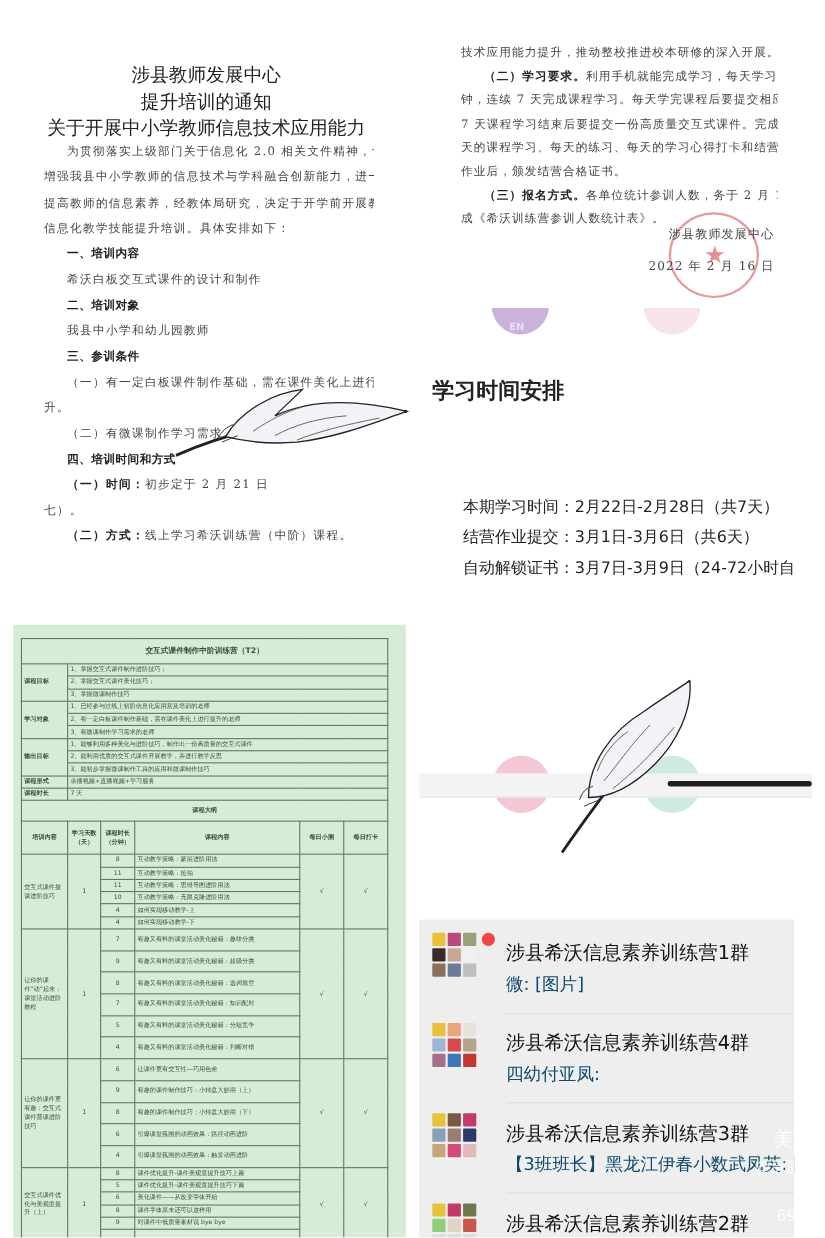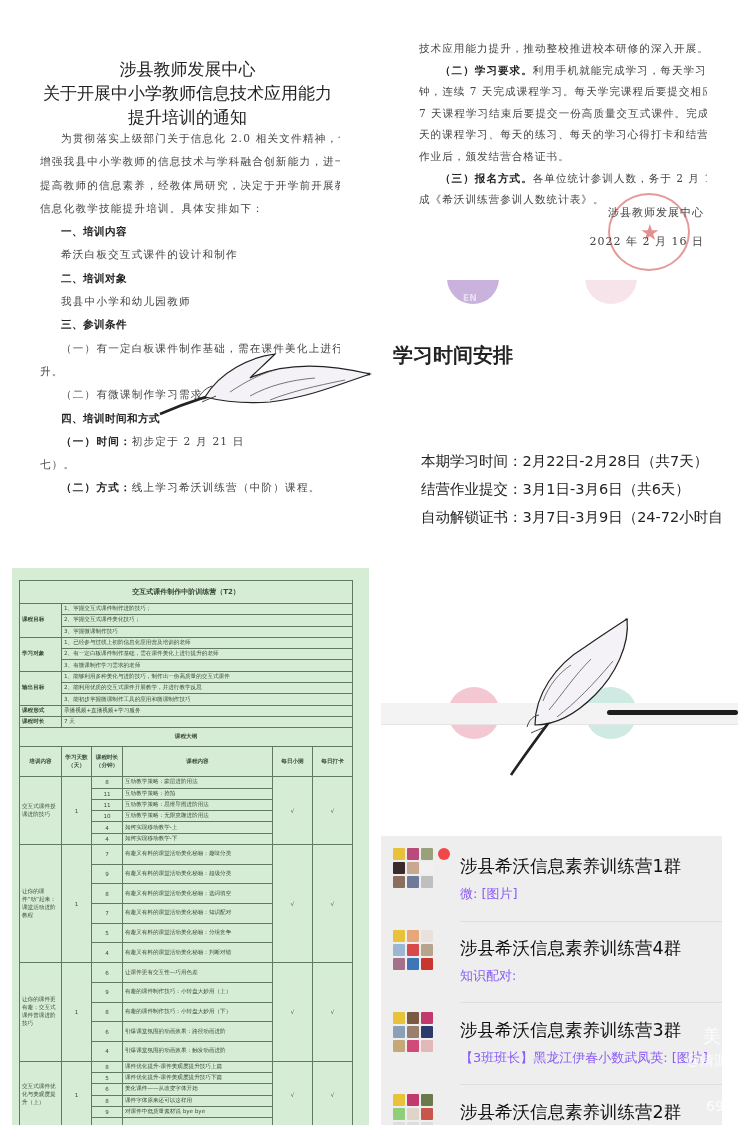--- a/index.html
+++ b/index.html
@@ -50,33 +50,33 @@
   #p-bar { left: 375px; top: 560px; width: 375px; height: 270px; background: #fff; }
   .grey-bar { position: absolute; left: 6px; top: 143px; width: 357px; height: 22px; background: #f3f3f3; border-bottom: 1px solid #e4e4e4; }
   .black-line { position: absolute; left: 232px; top: 150px; width: 131px; height: 5px; border-radius: 3px; background: #1e1e1e; }
 
   
   #p-chat { left: 381px; top: 836px; width: 341px; height: 289px; background: #eeeeee; }
   .chat-item { position: absolute; left: 0; width: 363px; height: 82px; }
   .avatar { position: absolute; left: 12px; top: 12px; width: 42px; height: 42px; display: grid; grid-template-columns: repeat(3, 12px); grid-template-rows: repeat(3, 12px); gap: 2px; }
   .avatar span { display: block; border-radius: 1px; }
   .chat-name { position: absolute; left: 79px; top: 18px; font-family: "DejaVu Sans", sans-serif; font-size: 17.5px; color: #111; white-space: nowrap; }
-  .chat-msg { position: absolute; left: 79px; top: 49px; font-family: "DejaVu Sans", sans-serif; font-size: 13px; color: #8b5cf6; white-space: nowrap; }
+  .chat-msg { position: absolute; left: 79px; top: 49px; font-family: "DejaVu Sans", sans-serif; font-size: 16px; color: #0c4a6e; white-space: nowrap; }
   .sep { position: absolute; left: 79px; right: 0; height: 1px; background: #dedede; }
   .badge { position: absolute; left: 57px; top: 12px; width: 12px; height: 12px; border-radius: 50%; background: #f04848; }
   .watermark { position: absolute; font-family: "DejaVu Sans", sans-serif; color: rgba(255,255,255,0.85); font-size: 14px; white-space: nowrap; }
 </style>
 </head>
 <body>
 
 <div id="p-notice" class="panel">
   <div class="doc-title-wrap">
     <div class="doc-title">涉县教师发展中心</div>
+    <div class="doc-title">提升培训的通知</div>
     <div class="doc-title">关于开展中小学教师信息技术应用能力</div>
-    <div class="doc-title">提升培训的通知</div>
   </div>
   <div class="doc-body">
     <p class="ind">为贯彻落实上级部门关于信息化 2.0 相关文件精神，切实</p>
     <p>增强我县中小学教师的信息技术与学科融合创新能力，进一步</p>
     <p>提高教师的信息素养，经教体局研究，决定于开学前开展教师</p>
     <p>信息化教学技能提升培训。具体安排如下：</p>
     <p class="hd">一、培训内容</p>
     <p class="ind">希沃白板交互式课件的设计和制作</p>
     <p class="hd">二、培训对象</p>
     <p class="ind">我县中小学和幼儿园教师</p>
@@ -349,21 +349,21 @@
         <span style="background:#e8a77a"></span>
         <span style="background:#e9e2dc"></span>
       <span style="background:#9cb7d4"></span>
         <span style="background:#d84a4a"></span>
         <span style="background:#b7a48e"></span>
       <span style="background:#a5708a"></span>
         <span style="background:#3f76b8"></span>
         <span style="background:#c8372e"></span>
     </div>
     <div class="chat-name">涉县希沃信息素养训练营4群</div>
-    <div class="chat-msg">知识配对:</div>
+    <div class="chat-msg">四幼付亚凤:</div>
   </div>
   <div class="sep" style="top:166px;"></div>
 
   <div class="chat-item" style="top:164px;">
     <div class="avatar">
       <span style="background:#e7c23a"></span>
         <span style="background:#7b5a44"></span>
         <span style="background:#c23a6b"></span>
       <span style="background:#8aa0b8"></span>
         <span style="background:#9a7f6e"></span>

